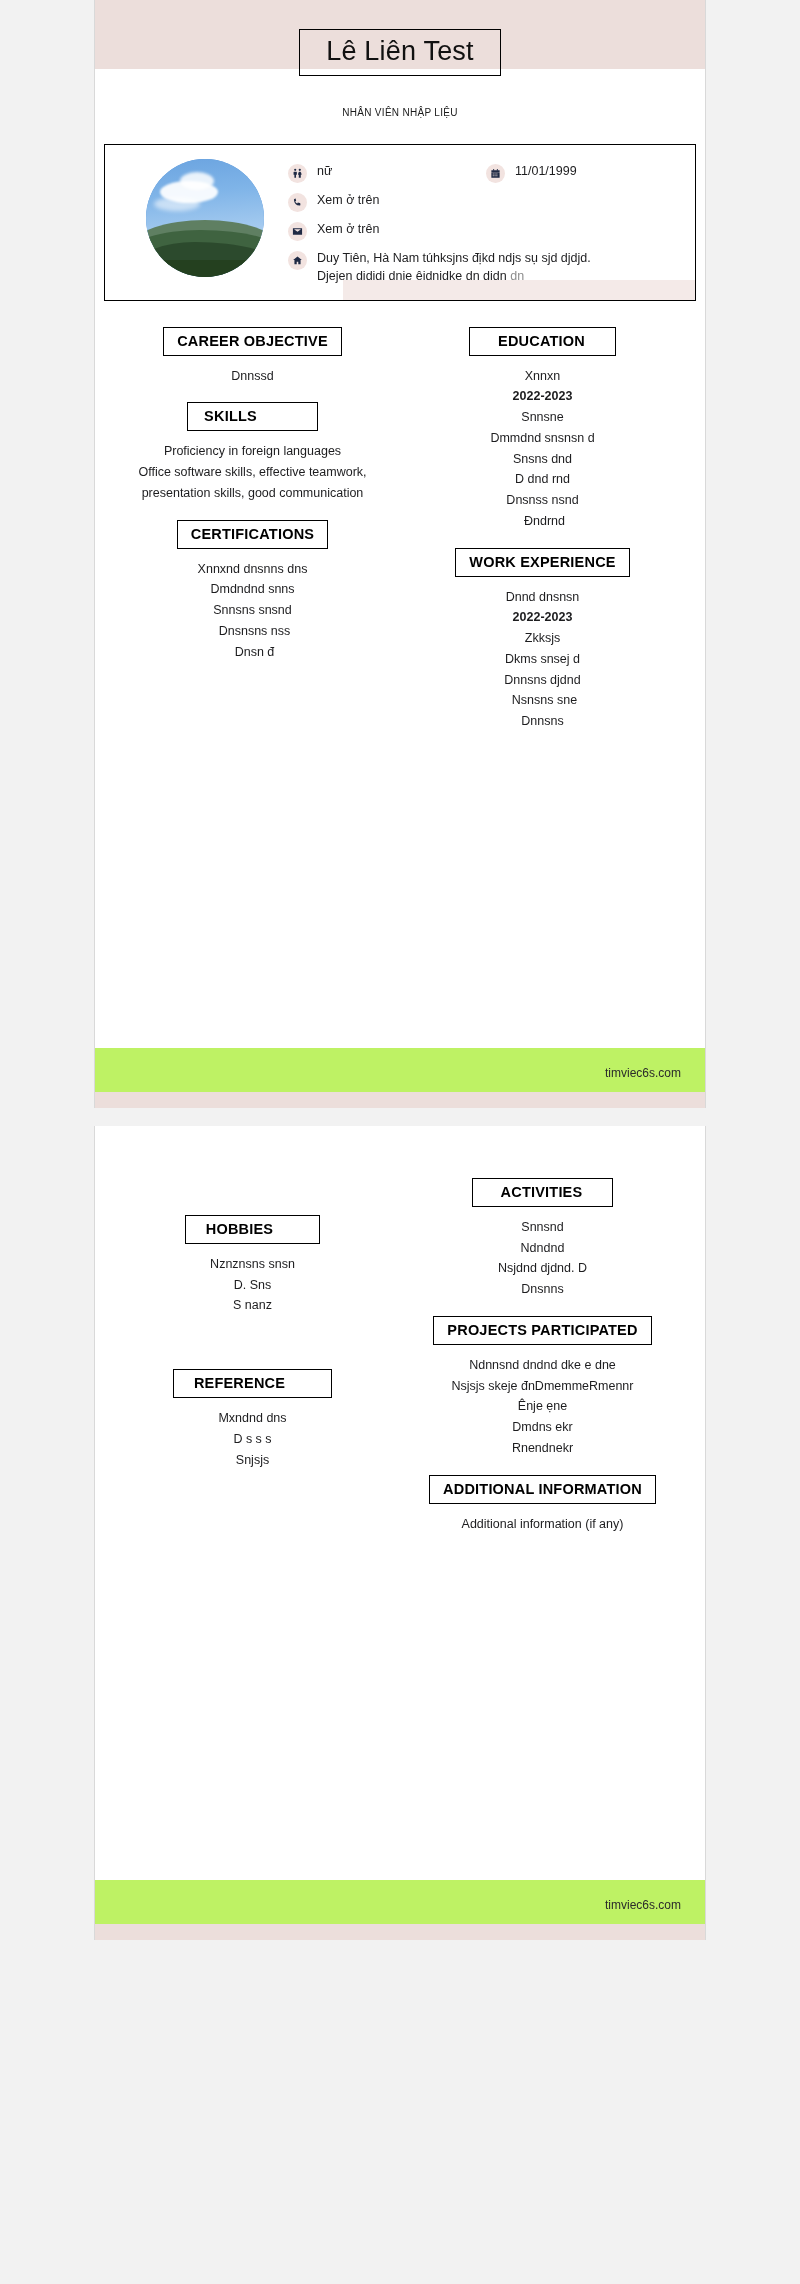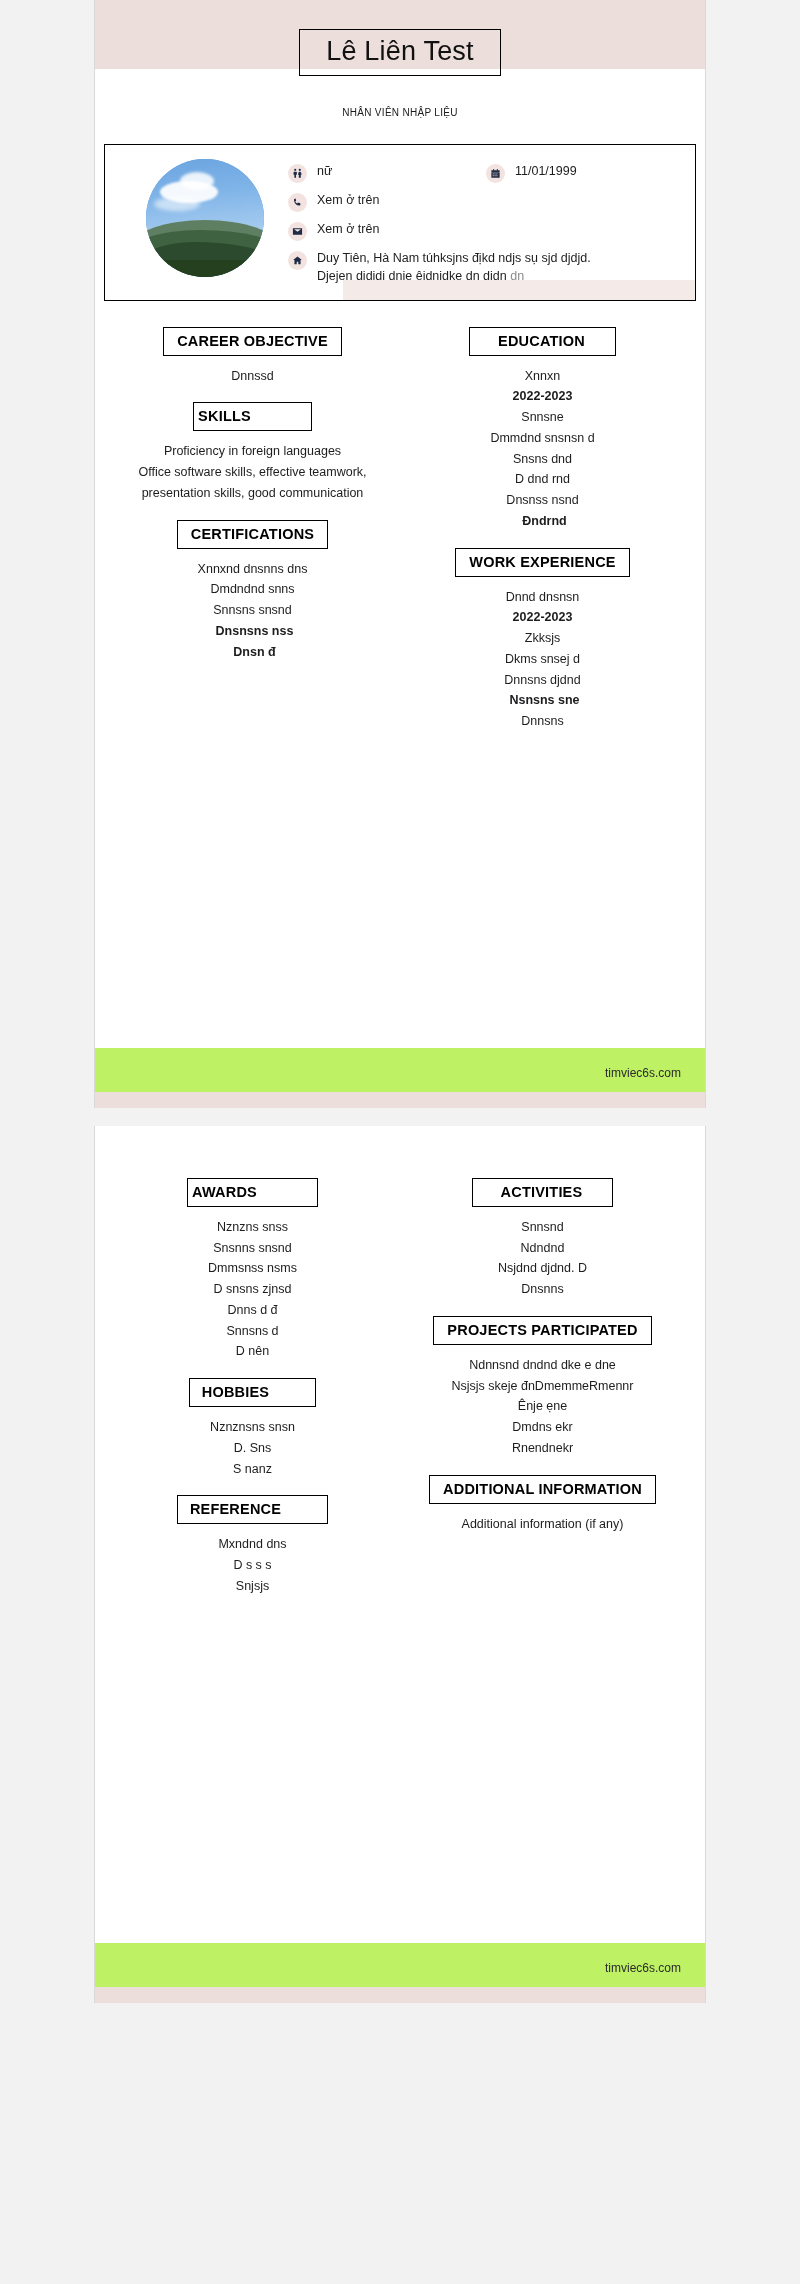--- a/index.html
+++ b/index.html
@@ -197,33 +197,33 @@
     border: 1px solid #000000;
     padding: 5px 13px 6px 13px;
     font-size: 14.5px;
     font-weight: bold;
     letter-spacing: 0.2px;
     color: #000000;
     margin-bottom: 12px;
     white-space: nowrap;
   }
   .sec-title.wide-1 { padding-left: 28px; padding-right: 30px; }
-  .sec-title.wide-2 { padding-left: 4px; padding-right: 60px; }
-  .sec-title.wide-3 { padding-left: 12px; padding-right: 46px; }
+  .sec-title.wide-2 { padding-left: 16px; padding-right: 60px; }
+  .sec-title.wide-3 { padding-left: 20px; padding-right: 46px; margin-top: 37px; }
 
   .sec-block { margin-bottom: 17px; }
   .sec-body { margin-bottom: 0; }
   .sec-line {
     font-size: 12.5px;
     line-height: 1.42;
     color: #1d1d1f;
     margin: 0 0 3px 0;
   }
   .sec-line.bold { font-weight: bold; }
-  .sec-line.indent { padding-left: 4px; font-weight: bold; }
+  .sec-line.indent { padding-left: 4px; }
 
   .page1-spacer { height: 300px; }
 
   .page-footer {
     position: relative;
     height: 44px;
     background: #bef264;
   }
   .watermark {
     position: absolute;
@@ -415,32 +415,20 @@
 <div class="page-gap"></div>
 
 <div class="page" id="page-2">
 
   <div class="page2-top"></div>
 
   <div class="body-cols">
 
     <div class="col-left">
 
-      <div class="sec-block">
-        <div class="sec-title wide-2">AWARDS</div>
-        <div class="sec-body">
-          <p class="sec-line">Nznzns snss</p>
-          <p class="sec-line">Snsnns snsnd</p>
-          <p class="sec-line">Dmmsnss nsms</p>
-          <p class="sec-line">D snsns zjnsd</p>
-          <p class="sec-line">Dnns d đ</p>
-          <p class="sec-line">Snnsns d</p>
-          <p class="sec-line">D nên</p>
-        </div>
-      </div>
 
       <div class="sec-block">
         <div class="sec-title wide-3">HOBBIES</div>
         <div class="sec-body">
           <p class="sec-line">Nznznsns snsn</p>
           <p class="sec-line">D. Sns</p>
           <p class="sec-line">S nanz</p>
         </div>
       </div>
 

